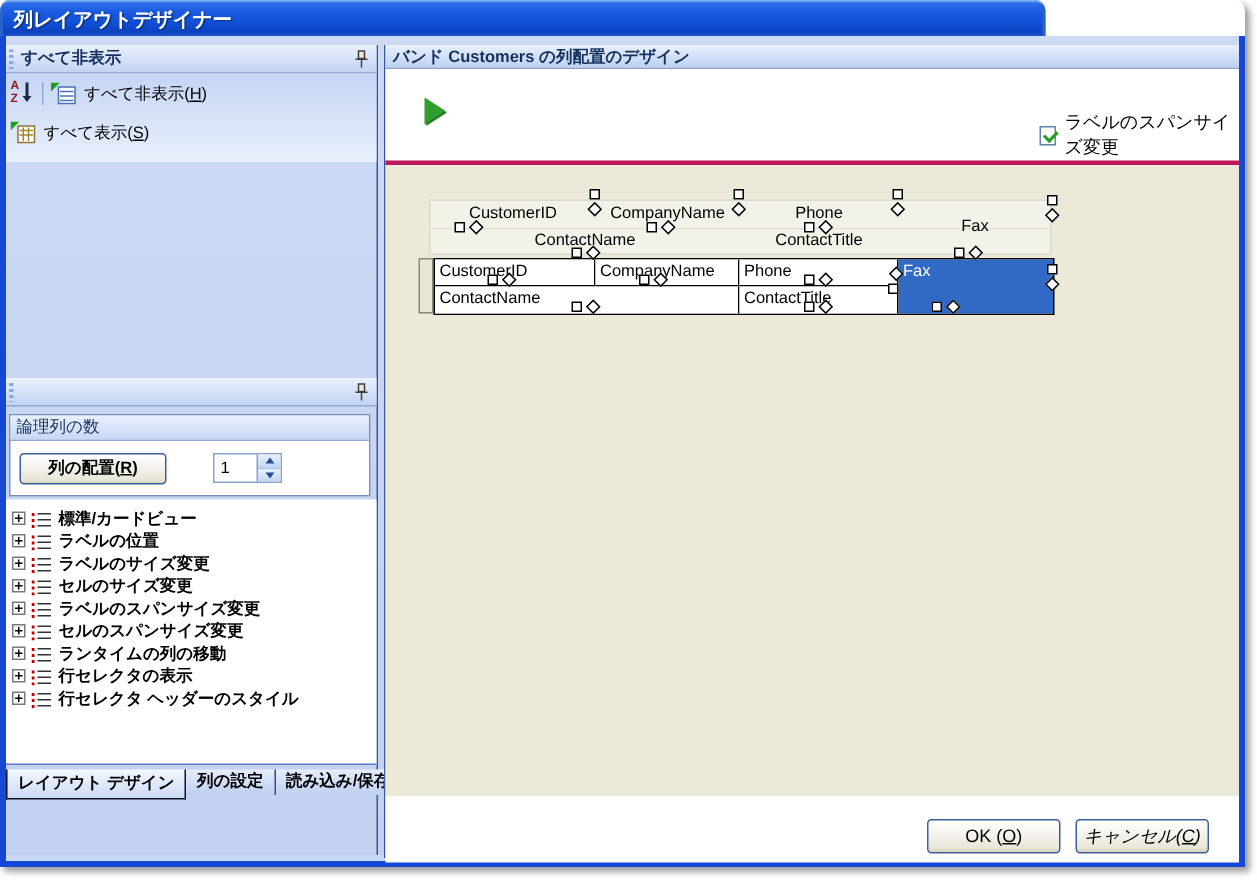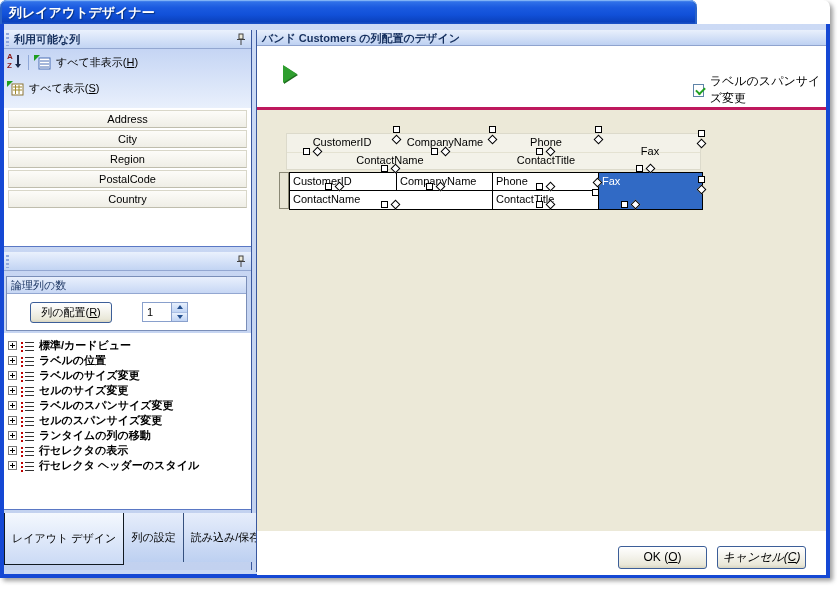--- a/index.html
+++ b/index.html
@@ -49,42 +49,42 @@
     border:1px solid #D9D7C9;border-bottom-color:#BFBDAD;cursor:pointer;}
 
   .caption2{top:222px;}
   .options{position:absolute;left:0;top:241px;width:247px;height:62px;}
   .groupbox{position:absolute;left:2px;top:5px;width:241px;height:55px;box-sizing:border-box;
     border:1px solid #7A8EB8;background:#fff;}
   .group-cap{height:16px;line-height:16px;padding-left:4px;color:#16305E;
     background:linear-gradient(180deg,#E9F0FC,#C7D7F4);border-bottom:1px solid #93A7D1;}
   .xp-btn{box-sizing:border-box;border:1px solid #3C5E98;border-radius:3px;text-align:center;cursor:pointer;
     background:linear-gradient(180deg,#FFFFFF,#F4F3EC 45%,#E9E7D8 85%,#D8D5C0);}
-  .arrange-btn{position:absolute;left:23px;top:25px;width:82px;height:21px;line-height:19px;}
+  .arrange-btn{position:absolute;left:6px;top:25px;width:98px;height:21px;line-height:19px;font-weight:bold;}
   .spin{position:absolute;left:135px;top:25px;width:46px;height:20px;box-sizing:border-box;
     border:1px solid #89A0CC;background:#fff;display:flex;}
   .spin-val{flex:1;padding:3px 0 0 4px;}
   .spin-btns{width:15px;display:flex;flex-direction:column;border-left:1px solid #89A0CC;}
   .spin-b{flex:1;background:linear-gradient(180deg,#E7F0FD,#C0D4F4);border-bottom:1px solid #AABFE4;
     display:flex;align-items:center;justify-content:center;cursor:pointer;}
   .spin-b:last-child{border-bottom:none;}
   .tri-up{width:0;height:0;border-left:3px solid transparent;border-right:3px solid transparent;border-bottom:4px solid #234F8F;}
   .tri-dn{width:0;height:0;border-left:3px solid transparent;border-right:3px solid transparent;border-top:4px solid #234F8F;}
 
   .treebox{position:absolute;left:0;top:303px;width:247px;height:177px;box-sizing:border-box;
     background:#fff;border-bottom:1px solid #5A78C4;padding-top:5px;}
   .tree-row{height:15px;display:flex;align-items:center;gap:4px;padding-left:4px;cursor:pointer;}
   .plus{width:9px;height:9px;box-sizing:border-box;border:1px solid #7A7A7A;background:#fff;position:relative;flex:0 0 9px;}
   .plus::before{content:'';position:absolute;left:1px;top:3px;width:5px;height:1px;background:#000;}
   .plus::after{content:'';position:absolute;left:3px;top:1px;width:1px;height:5px;background:#000;}
   .tree-label{font-weight:bold;white-space:nowrap;}
 
   .tabs{position:absolute;left:0;top:483px;height:20px;display:flex;align-items:flex-start;}
-  .tab{height:17px;line-height:17px;padding:16px 7px;white-space:nowrap;cursor:pointer;
-    background:linear-gradient(180deg,#E6EDFB,#BDD0F1);border-right:1px solid #35507E;}
+  .tab{height:17px;line-height:17px;padding:0 7px;white-space:nowrap;cursor:pointer;
+    background:linear-gradient(180deg,#E6EDFB,#BDD0F1);border-right:1px solid #35507E;font-weight:bold;}
   .tab.active{height:19px;line-height:18px;border:1px solid #101820;border-top:none;
     background:linear-gradient(180deg,#F4F8FE,#CBDAF5);}
 
   
   .main{position:absolute;left:252px;top:6px;width:570px;height:542px;box-sizing:border-box;
     border-left:1px solid #39579E;background:#fff;}
   .main-cap{height:16px;line-height:16px;box-sizing:border-box;padding-left:5px;
     background:linear-gradient(180deg,#E9F0FC,#BED1F2);border-bottom:1px solid #8FA3CE;
     color:#16305E;font-weight:bold;}
   .instr{position:relative;height:61px;background:#fff;font-size:12px;}
@@ -123,21 +123,21 @@
   <div class="titlebar">
     <span>列レイアウトデザイナー</span>
   </div>
   <div class="frame">
     <div class="client">
 
       <div class="dock">
 
         <div class="caption" style="top:0;">
           <span class="grip"></span>
-          <span>利用可能な列</span>
+          <span>すべて非表示</span>
           <span class="pin">
             <svg width="12" height="13" viewBox="0 0 12 13">
               <rect x="4" y="1" width="4" height="5" fill="#ECE9D8" stroke="#404040"></rect>
               <line x1="2" y1="6.5" x2="10" y2="6.5" stroke="#404040"></line>
               <line x1="6" y1="7" x2="6" y2="12" stroke="#404040"></line>
             </svg>
           </span>
         </div>
 
         <div class="toolbar">
@@ -167,27 +167,20 @@
                 <line x1="6" y1="6" x2="15" y2="6" stroke="#A08A2F"></line>
                 <line x1="6" y1="9" x2="15" y2="9" stroke="#A08A2F"></line>
                 <line x1="8.5" y1="4" x2="8.5" y2="13" stroke="#A08A2F"></line>
                 <line x1="12" y1="4" x2="12" y2="13" stroke="#A08A2F"></line>
               </svg>
             </span>
             <span class="tb-label"><span>すべて表示(</span><u>S</u><span>)</span></span>
           </div>
         </div>
 
-        <div class="listbox">
-          <div class="col-item">Address</div>
-          <div class="col-item">City</div>
-          <div class="col-item">Region</div>
-          <div class="col-item">PostalCode</div>
-          <div class="col-item">Country</div>
-        </div>
 
         <div class="caption caption2">
           <span class="grip"></span>
           <span class="pin">
             <svg width="12" height="13" viewBox="0 0 12 13">
               <rect x="4" y="1" width="4" height="5" fill="#ECE9D8" stroke="#404040"></rect>
               <line x1="2" y1="6.5" x2="10" y2="6.5" stroke="#404040"></line>
               <line x1="6" y1="7" x2="6" y2="12" stroke="#404040"></line>
             </svg>
           </span>

